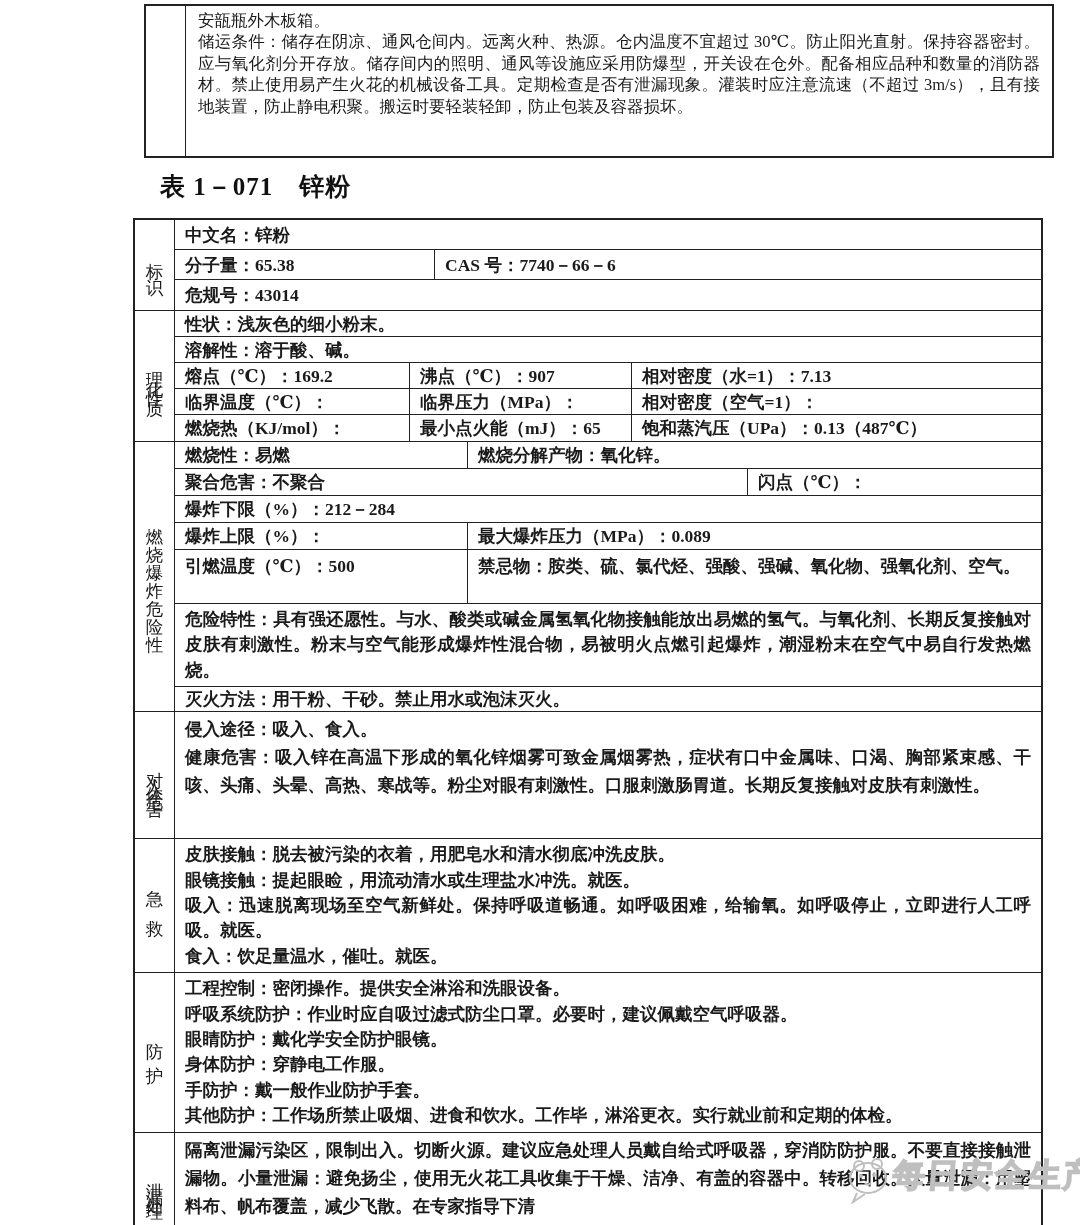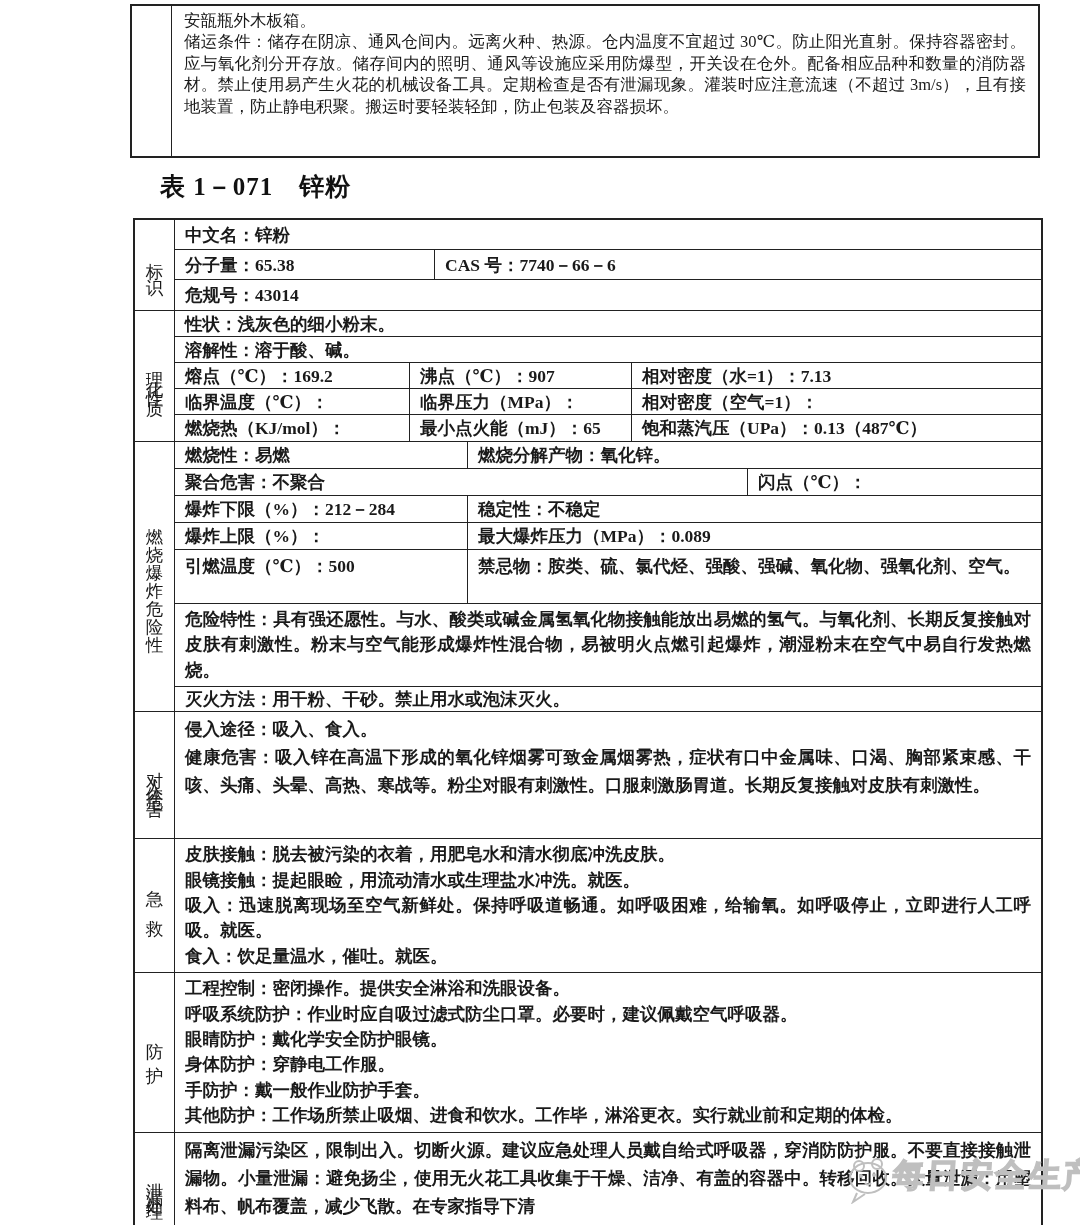--- a/index.html
+++ b/index.html
@@ -15,21 +15,21 @@
   .page {
     position: relative;
     width: 1080px;
     height: 1225px;
     background: #ffffff;
   }
 
   
   .top-table {
     position: absolute;
-    left: 130px;
+    left: 144px;
     top: 4px;
     width: 910px;
     height: 154px;
     border: 2px solid #222;
     display: flex;
     box-sizing: border-box;
   }
   .top-table .stub-col {
     width: 40px;
     border-right: 1.5px solid #222;
@@ -238,21 +238,20 @@
         <div class="t-row h27">
           <div class="t-cell" style="width:293px">燃烧性：易燃</div>
           <div class="t-cell grow">燃烧分解产物：氧化锌。</div>
         </div>
         <div class="t-row h27">
           <div class="t-cell grow">聚合危害：不聚合</div>
           <div class="t-cell" style="width:293px">闪点（℃）：</div>
         </div>
         <div class="t-row h27">
           <div class="t-cell" style="width:293px">爆炸下限（%）：212－284</div>
-          <div class="t-cell grow">稳定性：不稳定</div>
         </div>
         <div class="t-row h27">
           <div class="t-cell" style="width:293px">爆炸上限（%）：</div>
           <div class="t-cell grow">最大爆炸压力（MPa）：0.089</div>
         </div>
         <div class="t-row h54">
           <div class="t-cell" style="width:293px; align-items:flex-start; padding-top:4px;">引燃温度（℃）：500</div>
           <div class="t-cell grow" style="align-items:flex-start; padding-top:4px; display:block; text-align:justify;">禁忌物：胺类、硫、氯代烃、强酸、强碱、氧化物、强氧化剂、空气。</div>
         </div>
         <div class="t-row h77">

